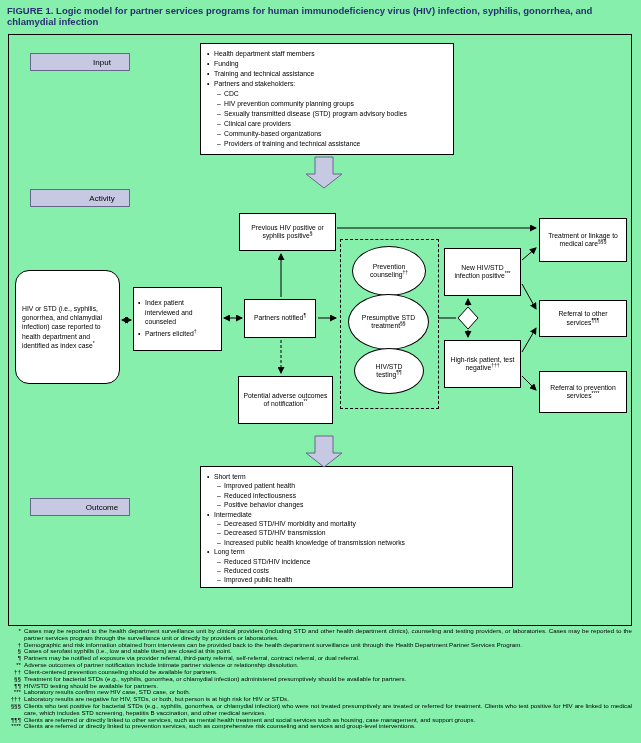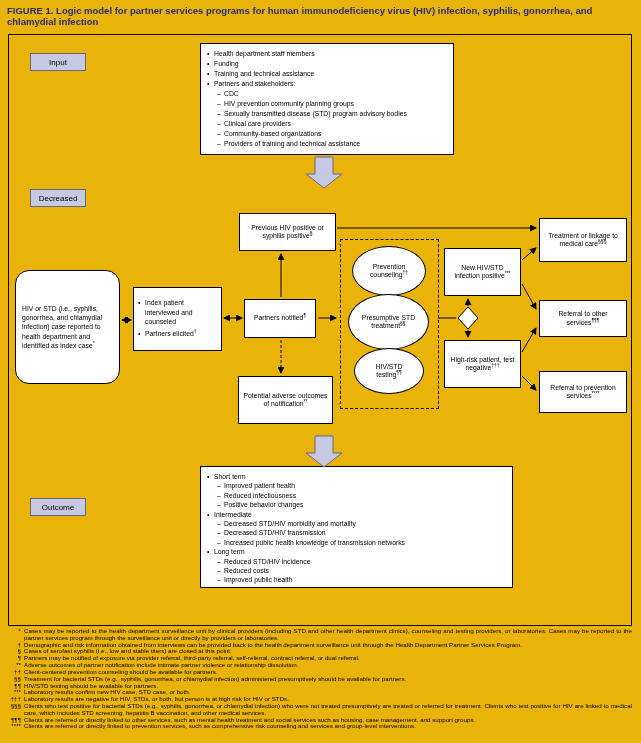--- a/index.html
+++ b/index.html
@@ -1,27 +1,27 @@
 <!DOCTYPE html>
 <html><head>
 <meta charset="utf-8">
 <style>
   html,body{margin:0;padding:0;background:#fff;}
-  #page{position:relative;width:641px;height:743px;background:#eab308;
+  #page{position:relative;width:641px;height:743px;background:#86efac;
         font-family:"Liberation Sans", sans-serif;color:#000;overflow:hidden;}
 
   .title{position:absolute;left:7px;top:5px;width:627px;font-size:9.5px;
          font-weight:bold;color:#283071;line-height:1.2;}
 
   .frame{position:absolute;left:8px;top:34px;width:622px;height:590px;
          border:1px solid #000;}
 
   .seclabel{position:absolute;width:54px;height:16px;background:#c7c8e2;
             border:1px solid #66668c;font-size:8px;display:flex;
-            align-items:center;justify-content:center;}
+            align-items:center;justify-content:center;padding-left:44px;}
   #lbl-input{left:30px;top:53px;}
   #lbl-activity{left:30px;top:189px;}
   #lbl-outcome{left:30px;top:498px;}
 
   .box{position:absolute;border:1px solid #000;background:#fff;}
   #input-box{left:200px;top:43px;width:254px;height:112px;padding:5px 6px;
              font-size:6.8px;box-sizing:border-box;}
   #outcome-box{left:200px;top:466px;width:313px;height:122px;padding:5px 6px;
              font-size:6.8px;box-sizing:border-box;}
 
@@ -73,21 +73,21 @@
 </head>
 <body>
 
 <div id="page">
 
   <div class="title">FIGURE 1. Logic model for partner services programs for human immunodeficiency virus (HIV) infection, syphilis, gonorrhea, and chlamydial infection</div>
 
   <div class="frame"></div>
 
   <div class="seclabel" id="lbl-input">Input</div>
-  <div class="seclabel" id="lbl-activity">Decreased</div>
+  <div class="seclabel" id="lbl-activity">Activity</div>
   <div class="seclabel" id="lbl-outcome">Outcome</div>
 
   <div class="box" id="input-box">
     <div id="input-list">
         <div class="li lvl1">
           <span class="mk">•</span>
           <span class="tx">Health department staff members</span>
         </div>
         <div class="li lvl1">
           <span class="mk">•</span>

